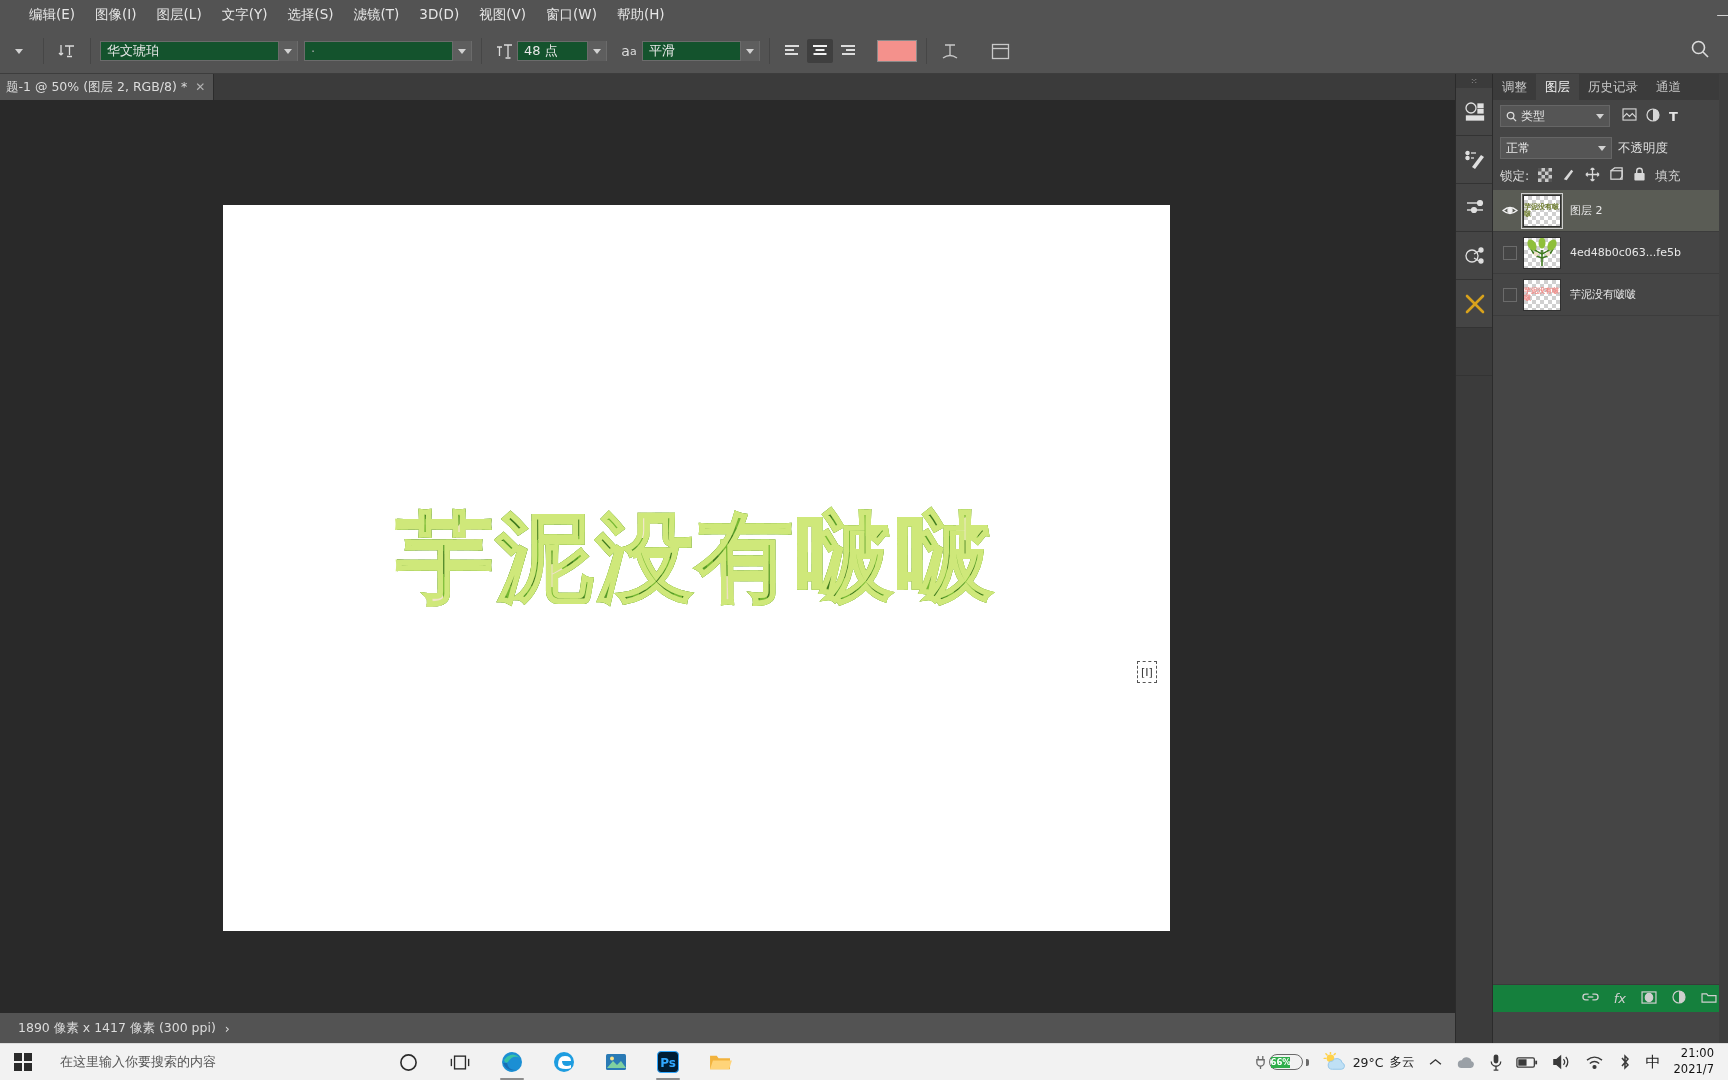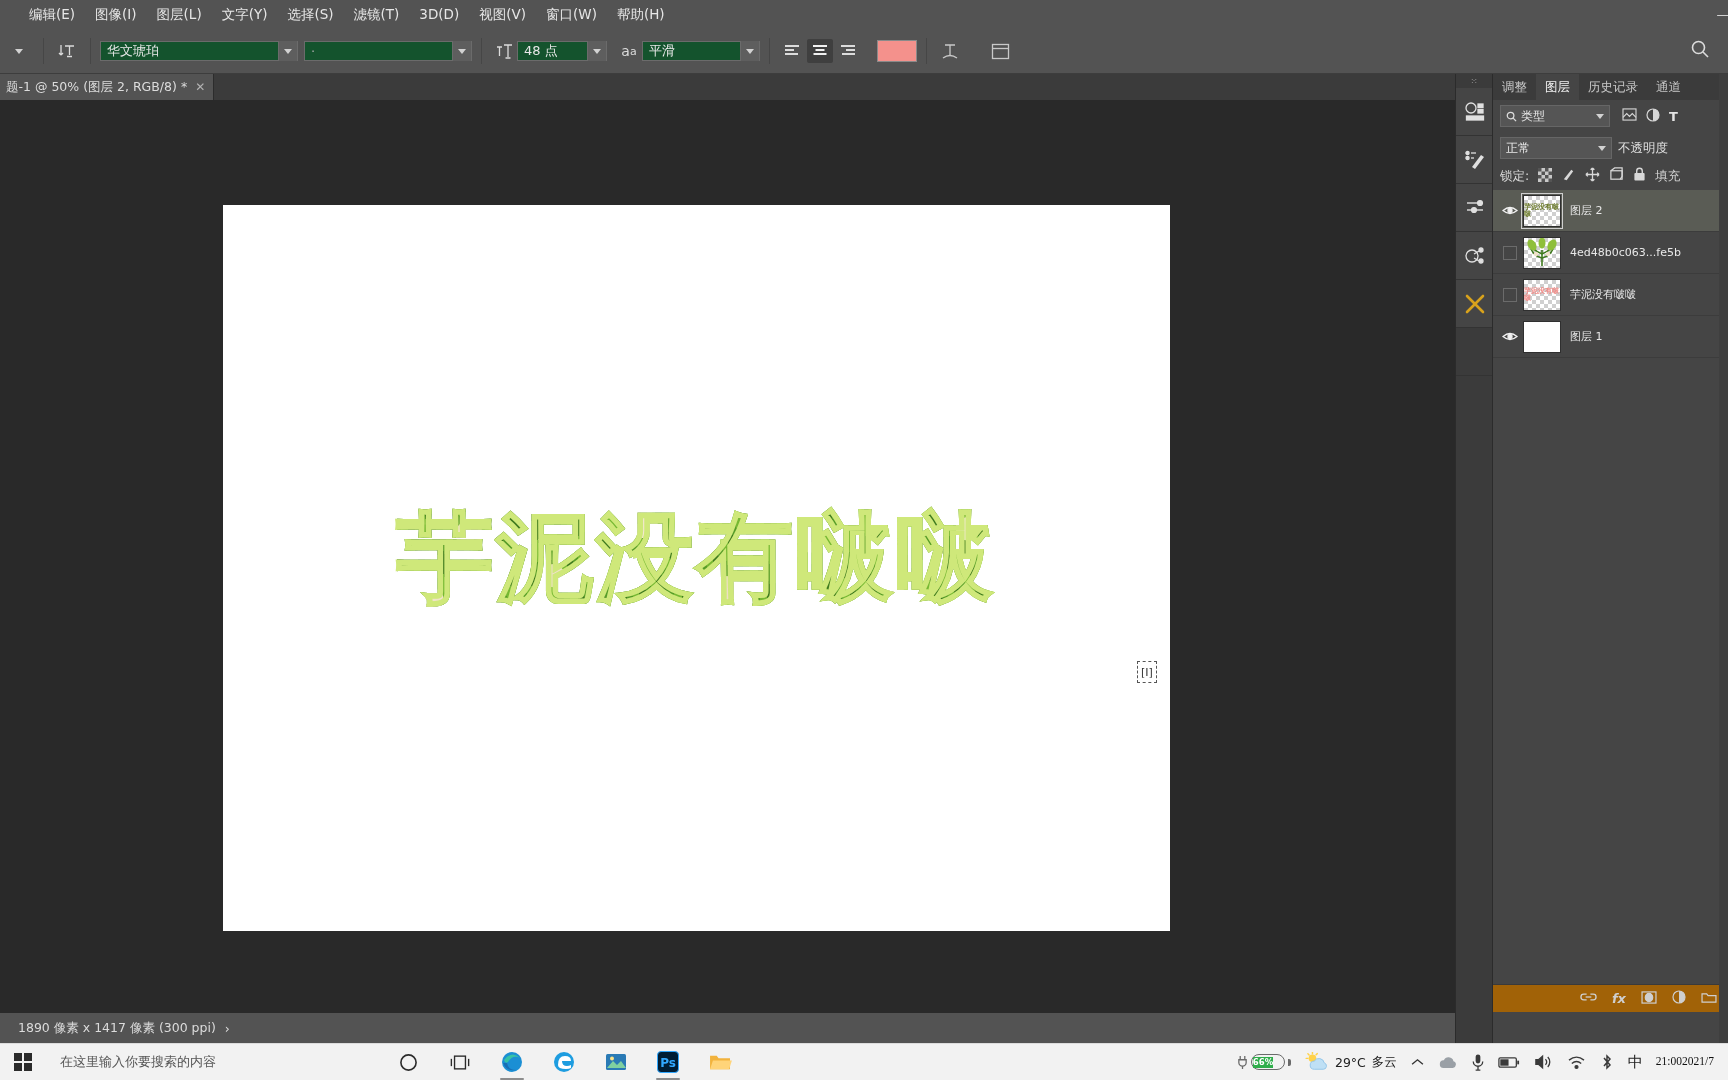--- a/index.html
+++ b/index.html
@@ -200,23 +200,23 @@
     position: absolute; left: 0; top: 0; right: 0; bottom: 0;
     display: flex; align-items: center; justify-content: center;
     font-size: 7px; line-height: 1;
   }
   .layer-name {
     font-size: 11px; color: #e8e8e8; white-space: nowrap;
     overflow: hidden; text-overflow: ellipsis;
   }
   .panel-footer {
     position: absolute; left: 0; bottom: 31px; width: 236px; height: 28px;
-    background: #a16207; border-top: 1px solid #3a3a3a;
+    background: #15803d; border-top: 1px solid #3a3a3a;
     display: flex; align-items: center; justify-content: flex-end;
-    gap: 15px; padding-right: 12px; color: #cfcfcf; font-size: 13px; font-weight: bold;
+    gap: 15px; padding-right: 12px; color: #cfcfcf; font-size: 13px;
   }
 
   
   .taskbar {
     position: absolute; left: 0; top: 1043px; width: 1728px; height: 37px;
     background: #f2f2f2; display: flex; align-items: center;
     border-top: 1px solid #dcdcdc;
   }
   .start-btn { width: 46px; height: 37px; display: flex; align-items: center;
                justify-content: center; }
@@ -247,23 +247,23 @@
   .batt-body {
     width: 34px; height: 16px; border: 1.5px solid #6a6a6a; border-radius: 8px;
     position: relative; display: flex; align-items: center;
     padding: 1.5px;
   }
   .batt-fill { background: #2fae4b; height: 100%; width: 66%;
                display: flex; align-items: center; justify-content: center; }
   .batt-pct { font-size: 8.5px; color: #fff; font-weight: bold; }
   .batt-tip { width: 3px; height: 7px; background: #6a6a6a; border-radius: 0 2px 2px 0; }
   .clock {
-    display: flex; flex-direction: row; align-items: flex-end;
+    display: flex; flex-direction: column; align-items: flex-end;
     justify-content: center; font-size: 11.5px; color: #111;
-    line-height: 1.35; padding: 0 10px 0 6px; font-family: Liberation Serif, serif;
+    line-height: 1.35; padding: 0 10px 0 6px;
   }
   .scrollbar-v {
     position: absolute; right: 0; top: 0; width: 9px; bottom: 0;
     background: #3f3f3f;
   }
 </style>
 </head>
 <body>
 
 <div id="app">
@@ -582,30 +582,20 @@
       <div class="layer">
         <div class="eye">
           <span style="display:block;width:14px;height:14px;border:1px solid #6b6b6b;"></span>
         </div>
         <div class="thumb">
           <div class="mini" style="color:#f08a86;font-weight:bold;">芋泥没有啵啵</div>
         </div>
         <div class="layer-name">芋泥没有啵啵</div>
       </div>
 
-      <div class="layer">
-        <div class="eye">
-          <svg width="16" height="11" viewBox="0 0 16 11" fill="none" stroke="#f0f0f0" stroke-width="1.3">
-              <path d="M1 5.5 Q8 -0.5 15 5.5 Q8 11.5 1 5.5 z"></path>
-              <circle cx="8" cy="5.5" r="2" fill="#f0f0f0"></circle>
-            </svg>
-        </div>
-        <div class="thumb white"></div>
-        <div class="layer-name">图层 1</div>
-      </div>
 
 
     </div>
 
     <div class="panel-footer">
       <span>
         <svg width="17" height="12" viewBox="0 0 18 12" fill="none" stroke="#cfcfcf" stroke-width="1.4">
           <path d="M7 3 H4 a3 3 0 0 0 0 6 h3"></path>
             <path d="M11 3 h3 a3 3 0 0 1 0 6 h-3"></path>
             <path d="M6 6 h6"></path>

